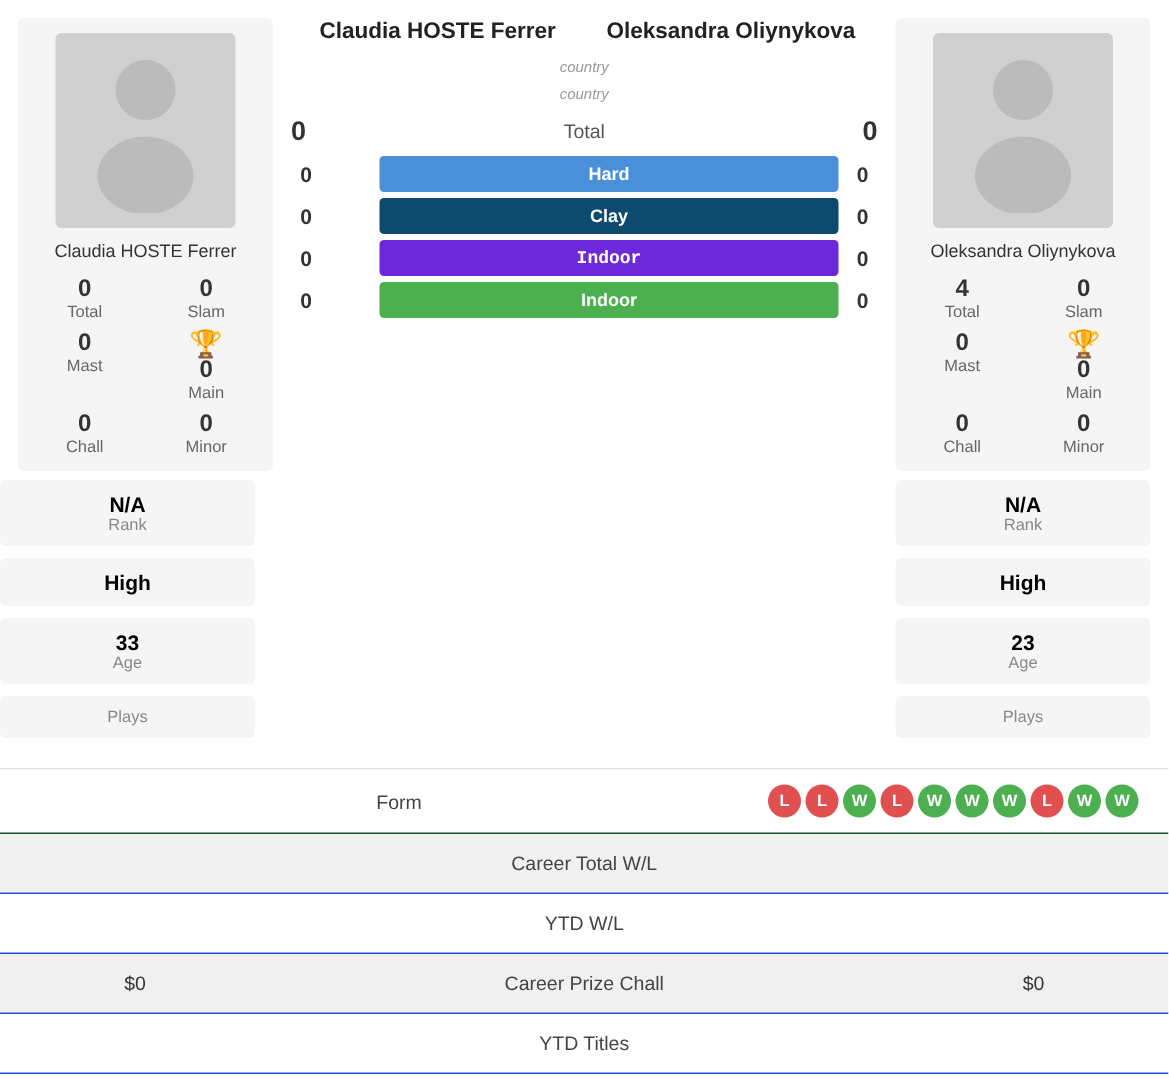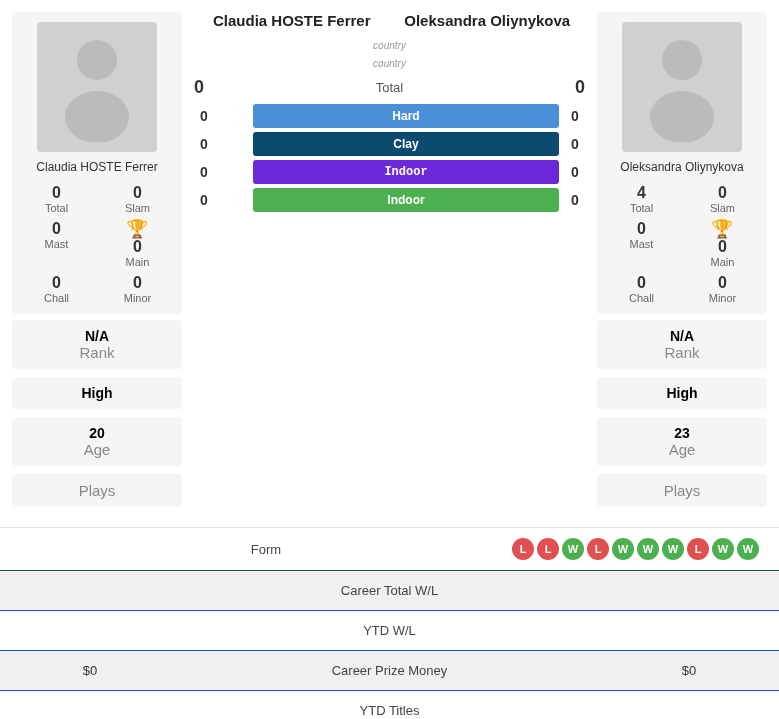--- a/index.html
+++ b/index.html
@@ -225,21 +225,21 @@
       text-align: center;
       margin-bottom: 4px;
     }
 
     .player-info-box .v {
       font-size: 14px;
       font-weight: bold;
     }
 
     .player-info-box .l {
-      font-size: 15px;
+      font-size: 11px;
       color: #888;
     }
   </style>
 </head>
 <body>
 
 <div class="main-container">
 
   <div style="display:flex; flex-direction:row; padding:12px 12px 0 12px; gap:0; align-items:flex-start;">
 
@@ -366,32 +366,32 @@
           <span class="stat-label">Chall</span>
         </div>
         <div class="stat-item">
           <span class="stat-value">0</span>
           <span class="stat-label">Minor</span>
         </div>
       </div>
     </div>
   </div>
 
-  <div style="display:flex;flex-direction:row;padding:6px 12px 12px 12px;gap:4px;align-items:stretch;">
+  <div style="display:flex;flex-direction:row;padding:6px 12px 12px 0;gap:4px;align-items:stretch;">
 
     <div style="width:170px;flex-shrink:0;margin-right:6px;display:flex;flex-direction:column;gap:4px;">
       <div class="player-info-box">
         <div class="v">N/A</div>
         <div class="l">Rank</div>
       </div>
       <div class="player-info-box">
         <div class="v">High</div>
       </div>
       <div class="player-info-box">
-        <div class="v">20</div>
+        <div class="v">33</div>
         <div class="l">Age</div>
       </div>
       <div class="player-info-box">
         <div class="l">Plays</div>
       </div>
     </div>
 
     <div style="flex:1;"></div>
 
     <div style="width:170px;flex-shrink:0;margin-left:6px;display:flex;flex-direction:column;gap:4px;">
@@ -437,21 +437,21 @@
     </div>
 
     <div class="full-row">
       <div class="full-row-left"></div>
       <div class="full-row-label">YTD W/L</div>
       <div class="full-row-right"></div>
     </div>
 
     <div class="full-row shaded">
       <div class="full-row-left">$0</div>
-      <div class="full-row-label">Career Prize Money</div>
+      <div class="full-row-label">Career Prize Chall</div>
       <div class="full-row-right">$0</div>
     </div>
 
     <div class="full-row">
       <div class="full-row-left"></div>
       <div class="full-row-label">YTD Titles</div>
       <div class="full-row-right"></div>
     </div>
 
   </div>

